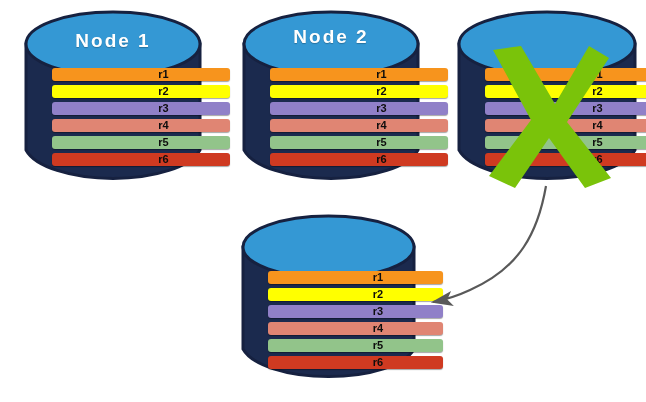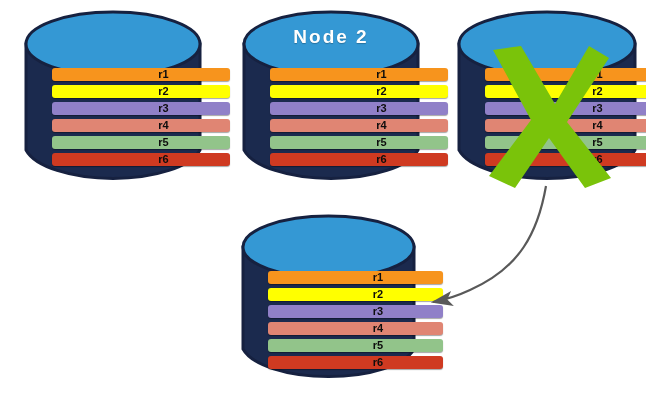--- a/index.html
+++ b/index.html
@@ -75,20 +75,21 @@
 </head>
 <body>
 
 <div id="canvas">
 
   <div class="node" id="node-1" style="left:24px; top:8px; width:178px; height:178px;">
     <svg width="178" height="178" viewBox="0 0 178 178">
       <path d="M2,36 L2,142 A89,36 0 0 0 176,142 L176,36 Z" fill="#1B2A4E" stroke="#162140" stroke-width="3"></path>
       <ellipse cx="89" cy="36" rx="87" ry="32" fill="#3498D4" stroke="#162140" stroke-width="3"></ellipse>
     </svg>
+    <div class="node-title" style="top:22px;">Node  1</div>
     <div class="rows" style="top:60px; padding:0 28px;">
       <div class="row-bar" style="background:#F7941D;">r1</div>
       <div class="row-bar" style="background:#FFFF00;">r2</div>
       <div class="row-bar" style="background:#9080C8;">r3</div>
       <div class="row-bar" style="background:#E08573;">r4</div>
       <div class="row-bar" style="background:#92C48A;">r5</div>
       <div class="row-bar" style="background:#CF3A21;">r6</div>
     </div>
   </div>
 

